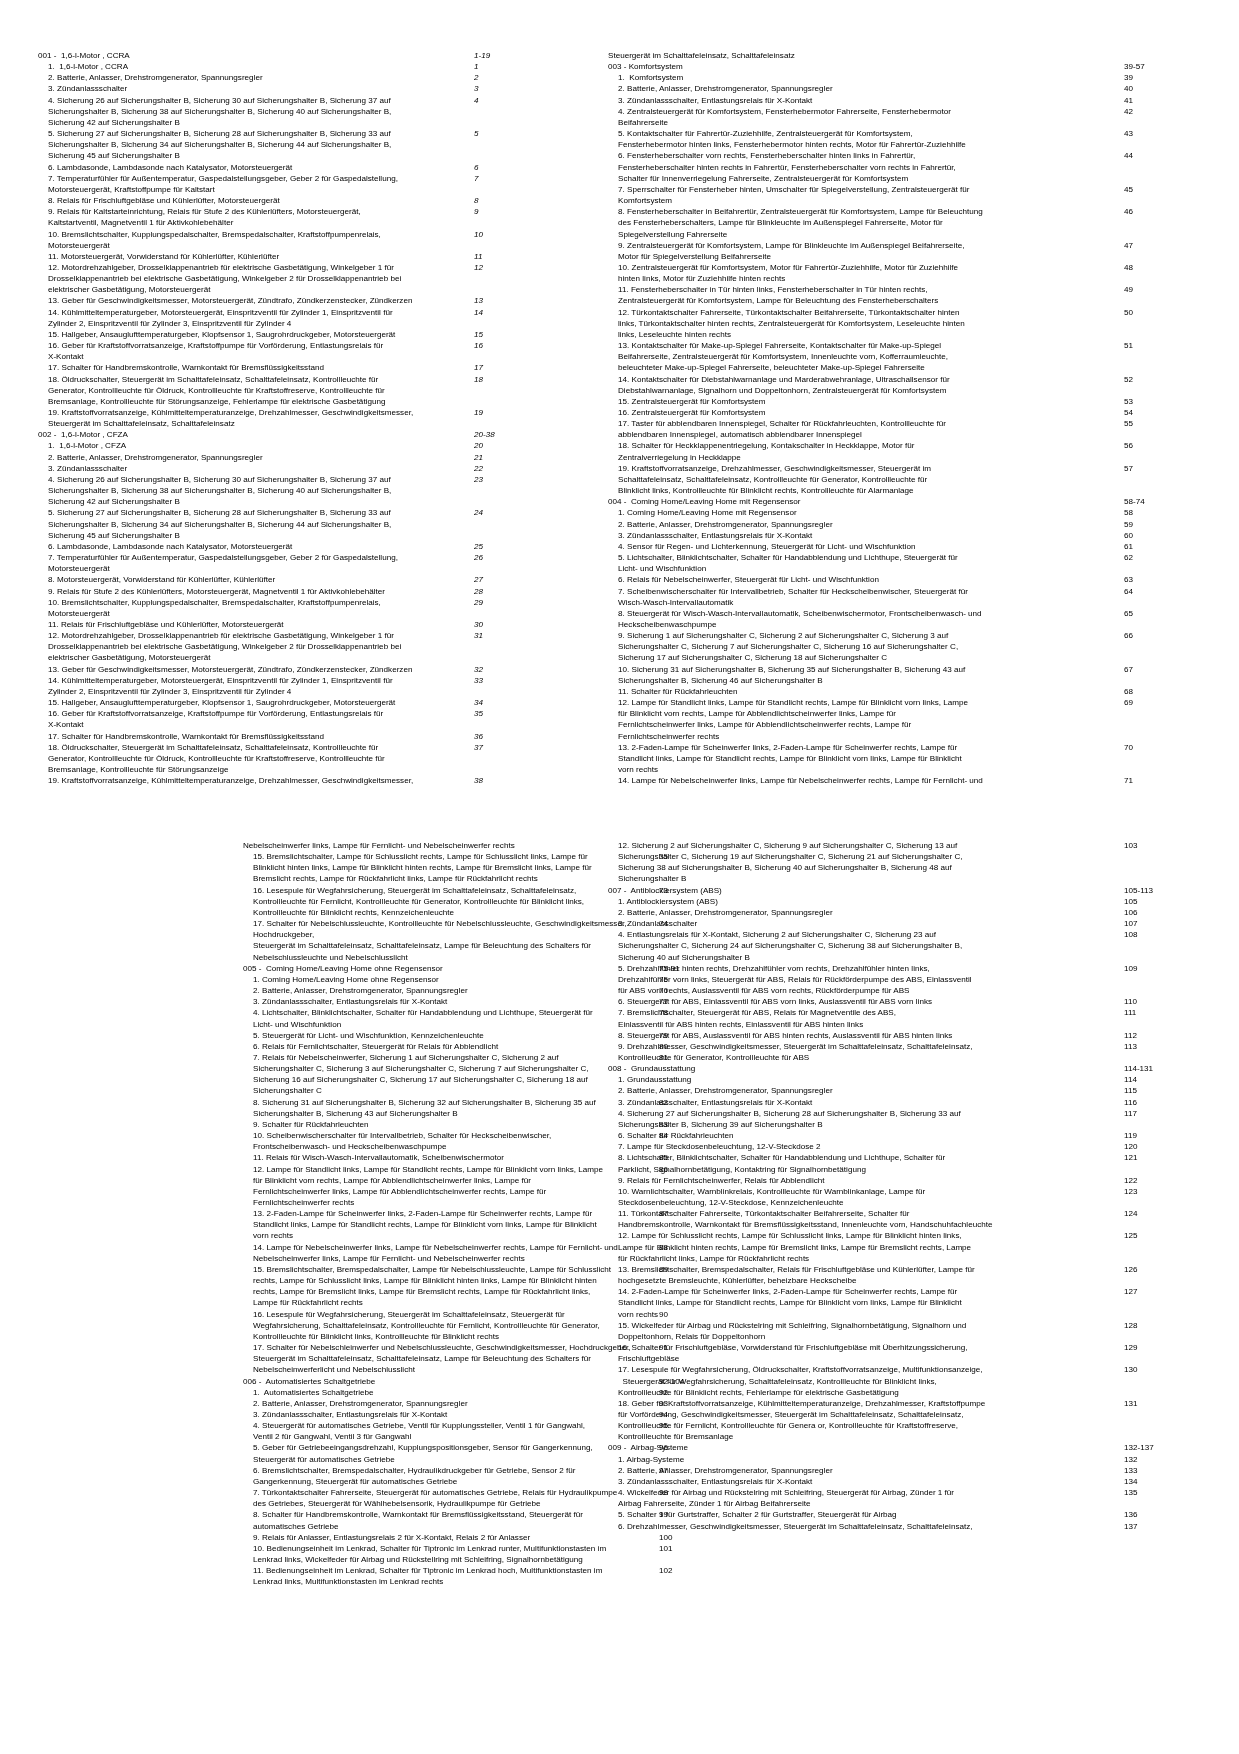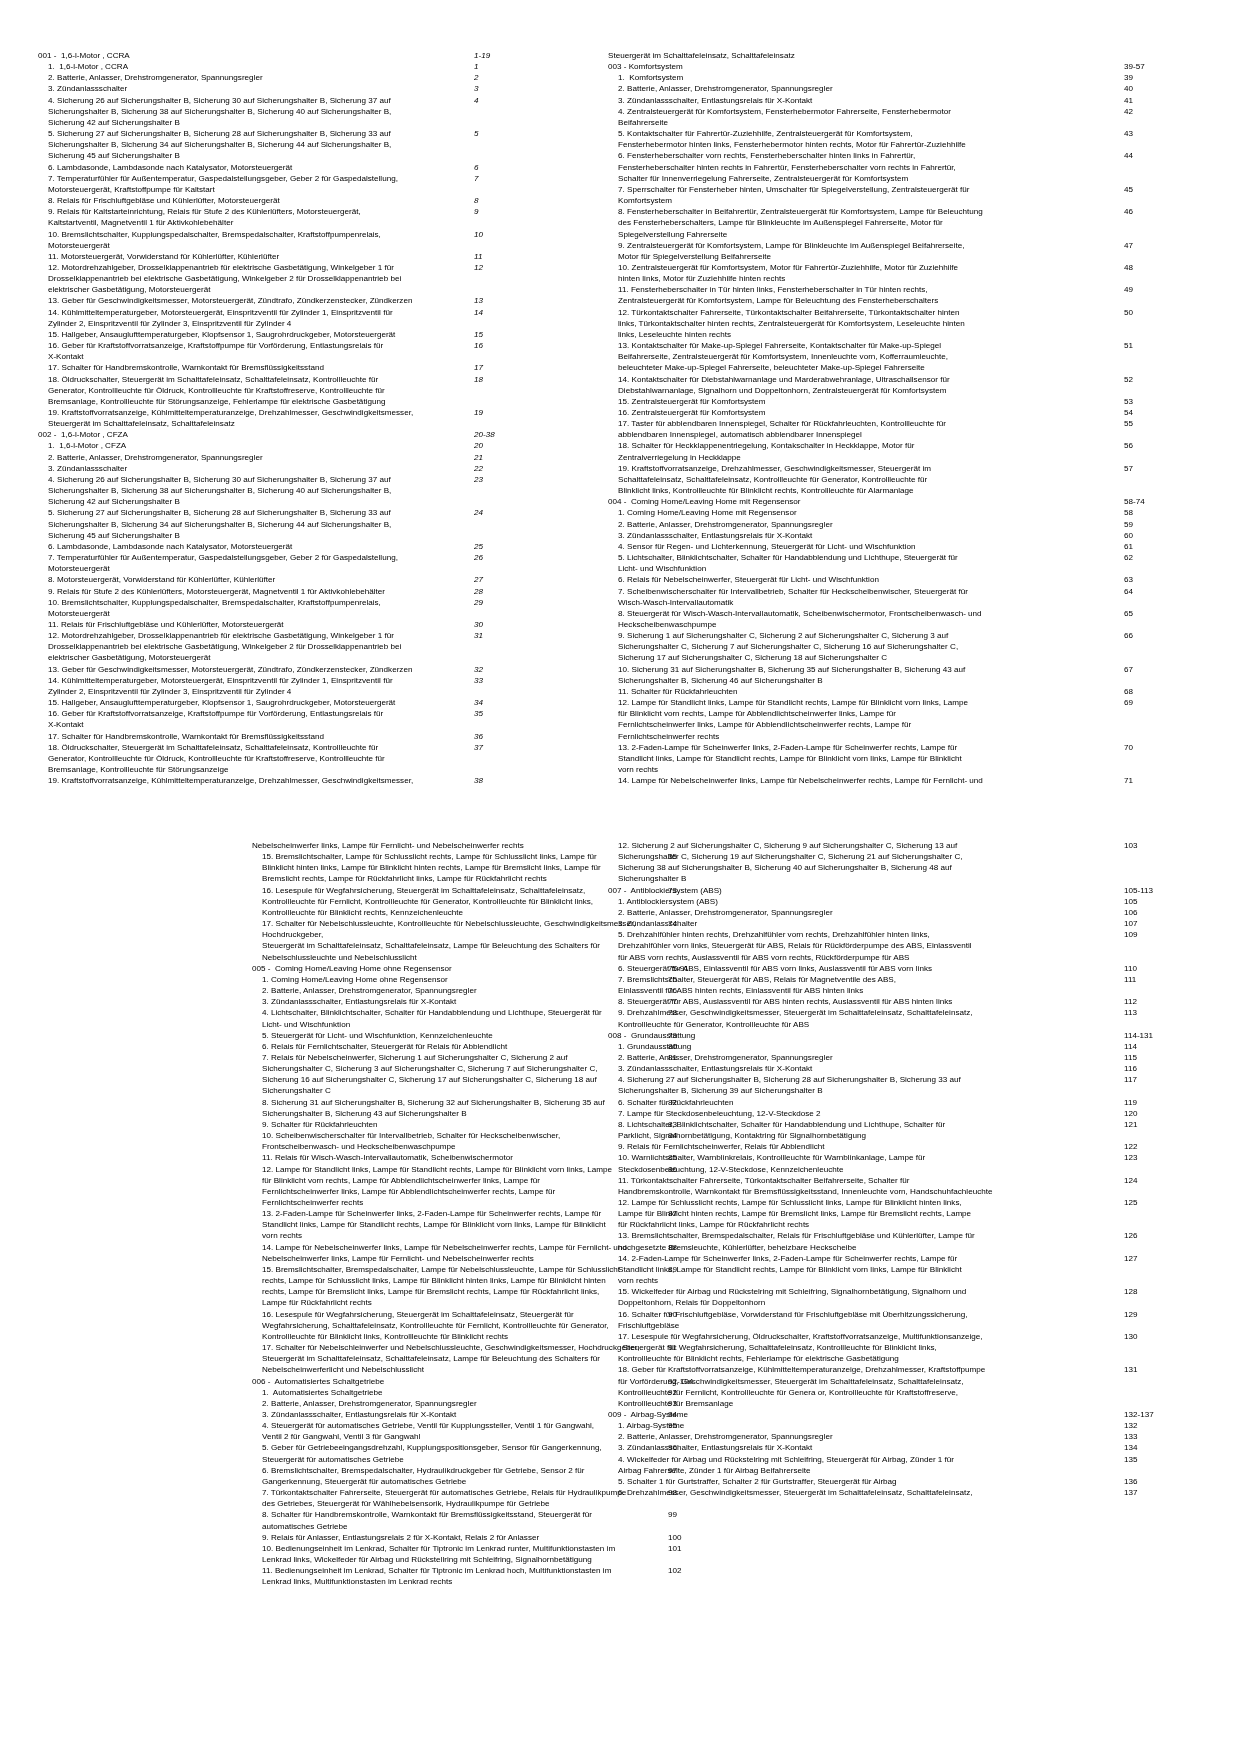--- a/index.html
+++ b/index.html
@@ -22,21 +22,21 @@
     width: 1239px;
     height: 1306px;
   }
   .block {
     position: absolute;
   }
   
   #top-left  { left: 38px;  top: 50px;  width: 470px; }
   #top-right { left: 608px; top: 50px;  width: 560px; }
   
-  #bot-left  { left: 252px; top: 840px; width: 450px; }
+  #bot-left  { left: 243px; top: 840px; width: 450px; }
   #bot-right { left: 608px; top: 840px; width: 560px; }
 
   .row {
     display: flex;
     align-items: flex-start;
     font-size: 8.1px;
     line-height: 11.15px;
   }
   .txt {
     flex: 1 1 auto;
@@ -613,20 +613,26 @@
       </div>
       <div class="row indent1">
         <div class="txt">2. Batterie, Anlasser, Drehstromgenerator, Spannungsregler</div>
         <div class="num">106</div>
       </div>
       <div class="row indent1">
         <div class="txt">3. Zündanlassschalter</div>
         <div class="num">107</div>
       </div>
       <div class="row indent1">
+        <div class="txt">4. Entlastungsrelais für X-Kontakt, Sicherung 2 auf Sicherungshalter C, Sicherung 23 auf
+Sicherungshalter C, Sicherung 24 auf Sicherungshalter C, Sicherung 38 auf Sicherungshalter B,
+Sicherung 40 auf Sicherungshalter B</div>
+        <div class="num">108</div>
+      </div>
+      <div class="row indent1">
         <div class="txt">5. Drehzahlfühler hinten rechts, Drehzahlfühler vorn rechts, Drehzahlfühler hinten links,
 Drehzahlfühler vorn links, Steuergerät für ABS, Relais für Rückförderpumpe des ABS, Einlassventil
 für ABS vorn rechts, Auslassventil für ABS vorn rechts, Rückförderpumpe für ABS</div>
         <div class="num">109</div>
       </div>
       <div class="row indent1">
         <div class="txt">6. Steuergerät für ABS, Einlassventil für ABS vorn links, Auslassventil für ABS vorn links</div>
         <div class="num">110</div>
       </div>
       <div class="row indent1">

